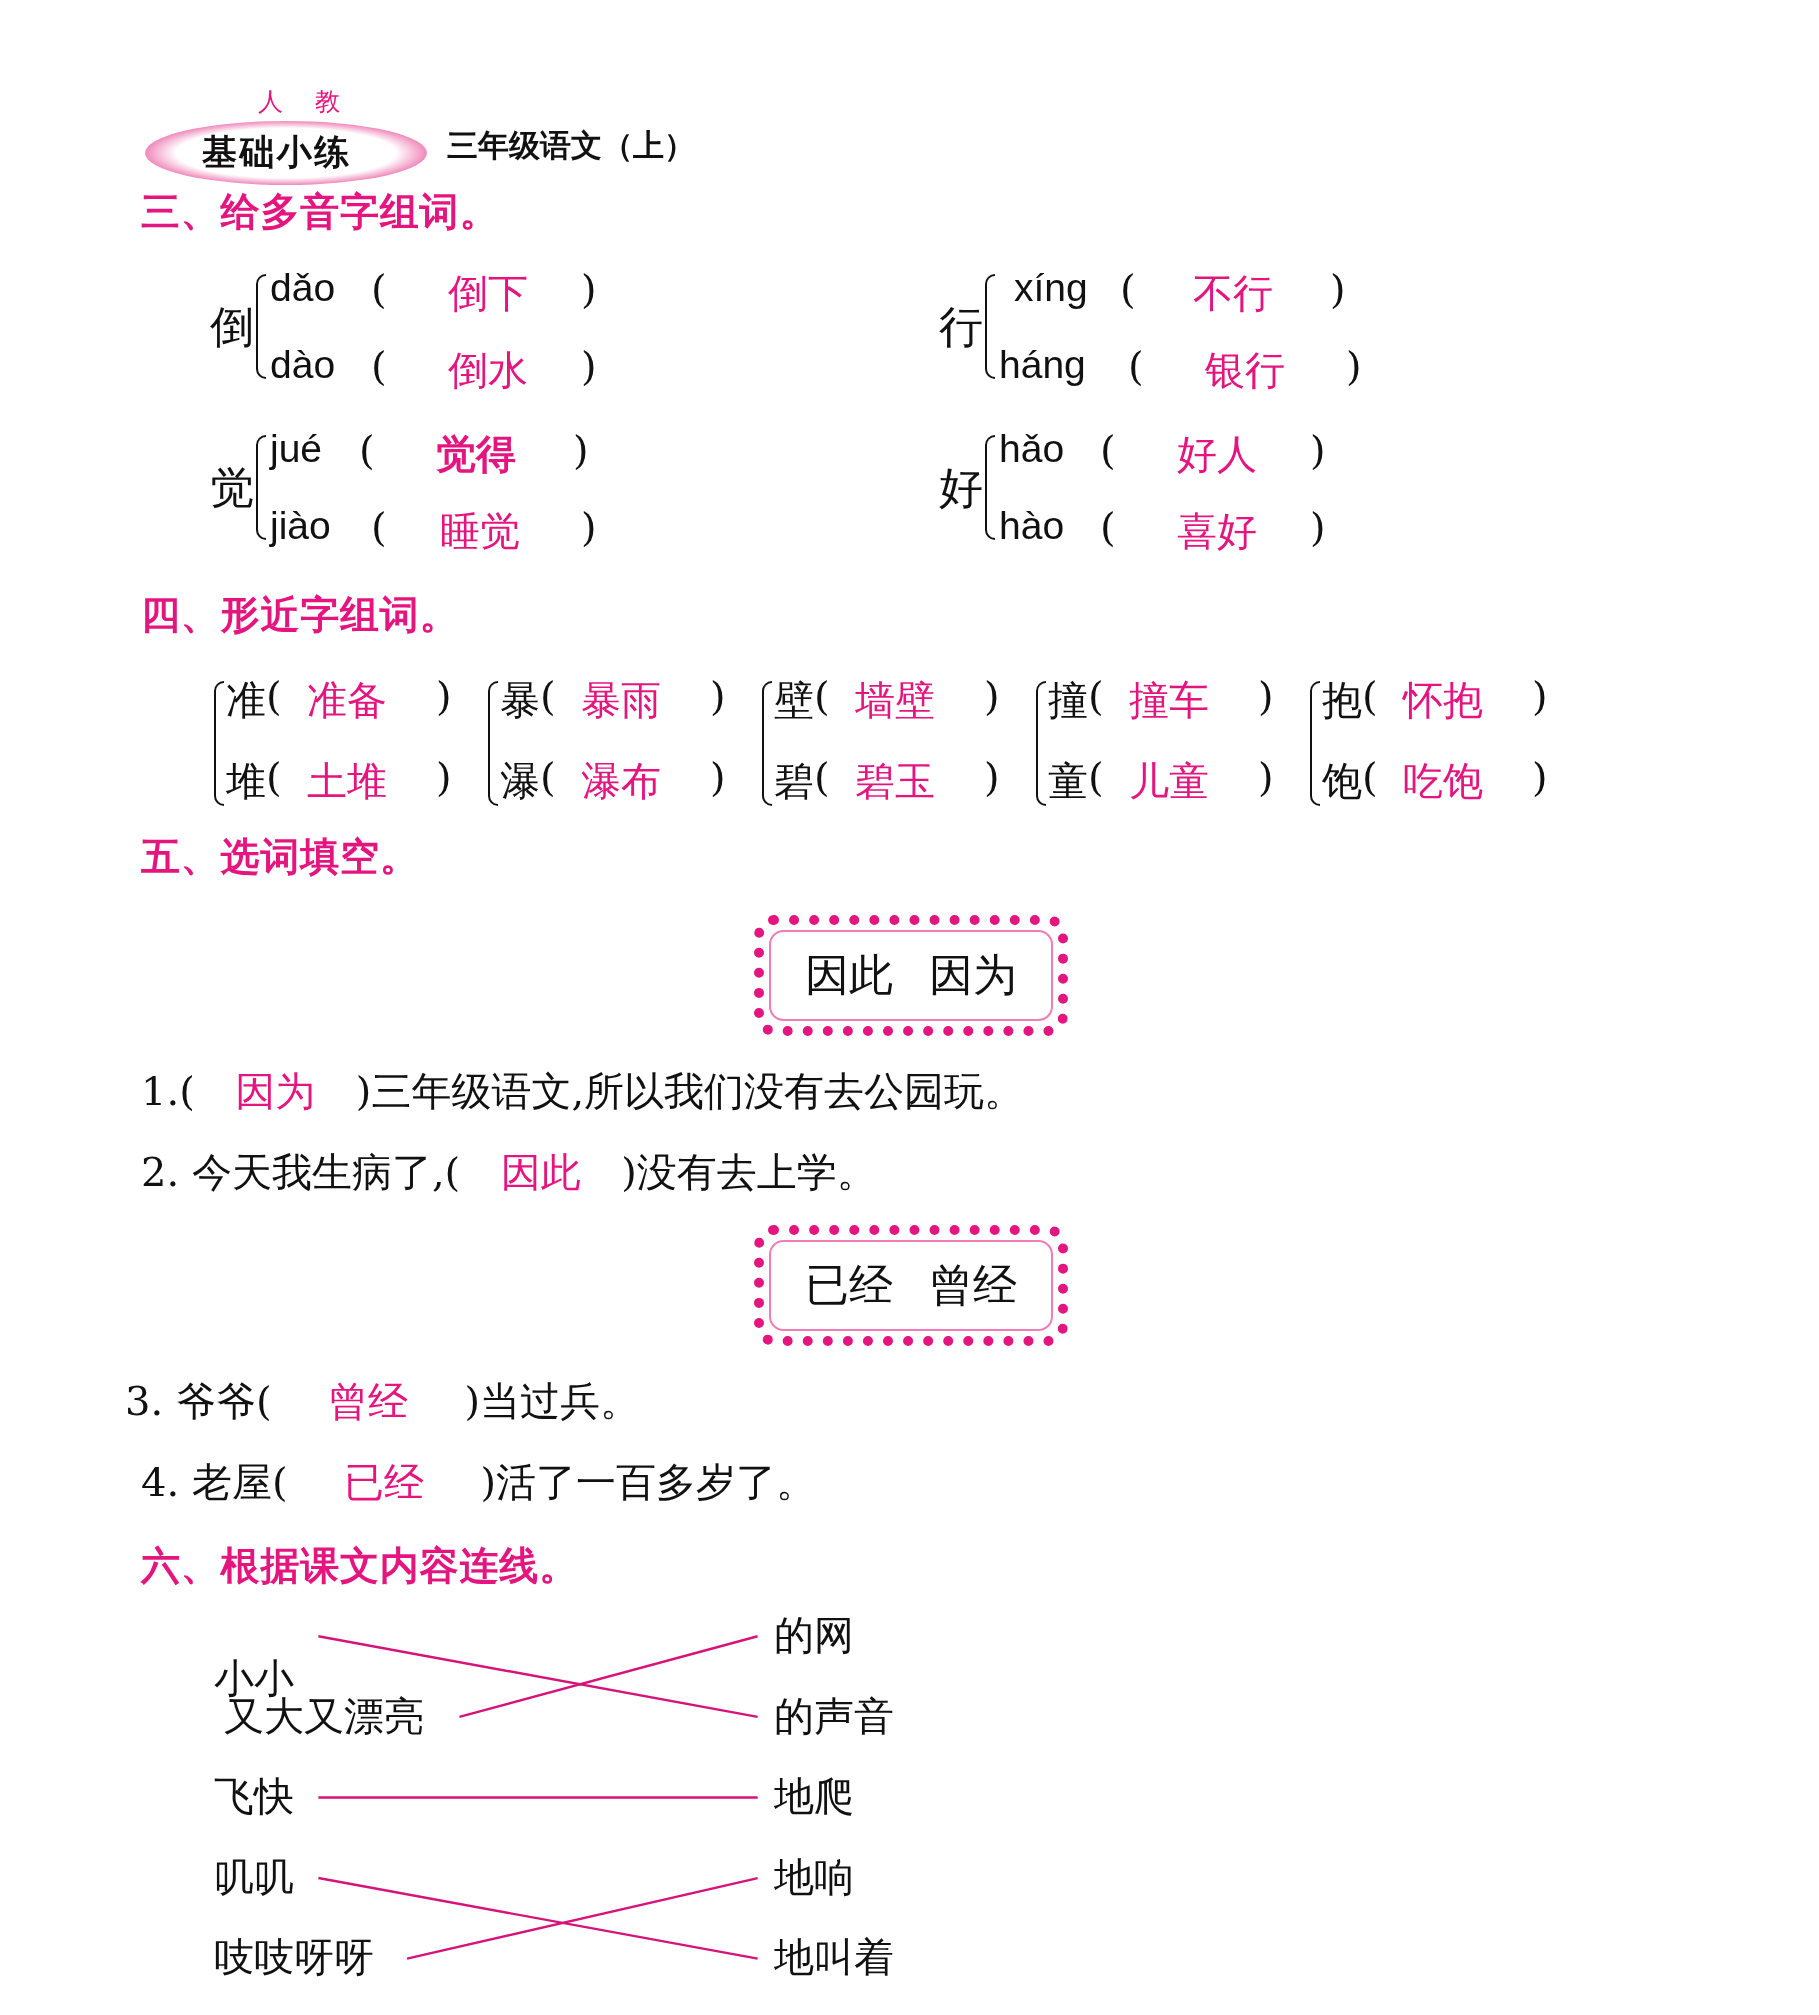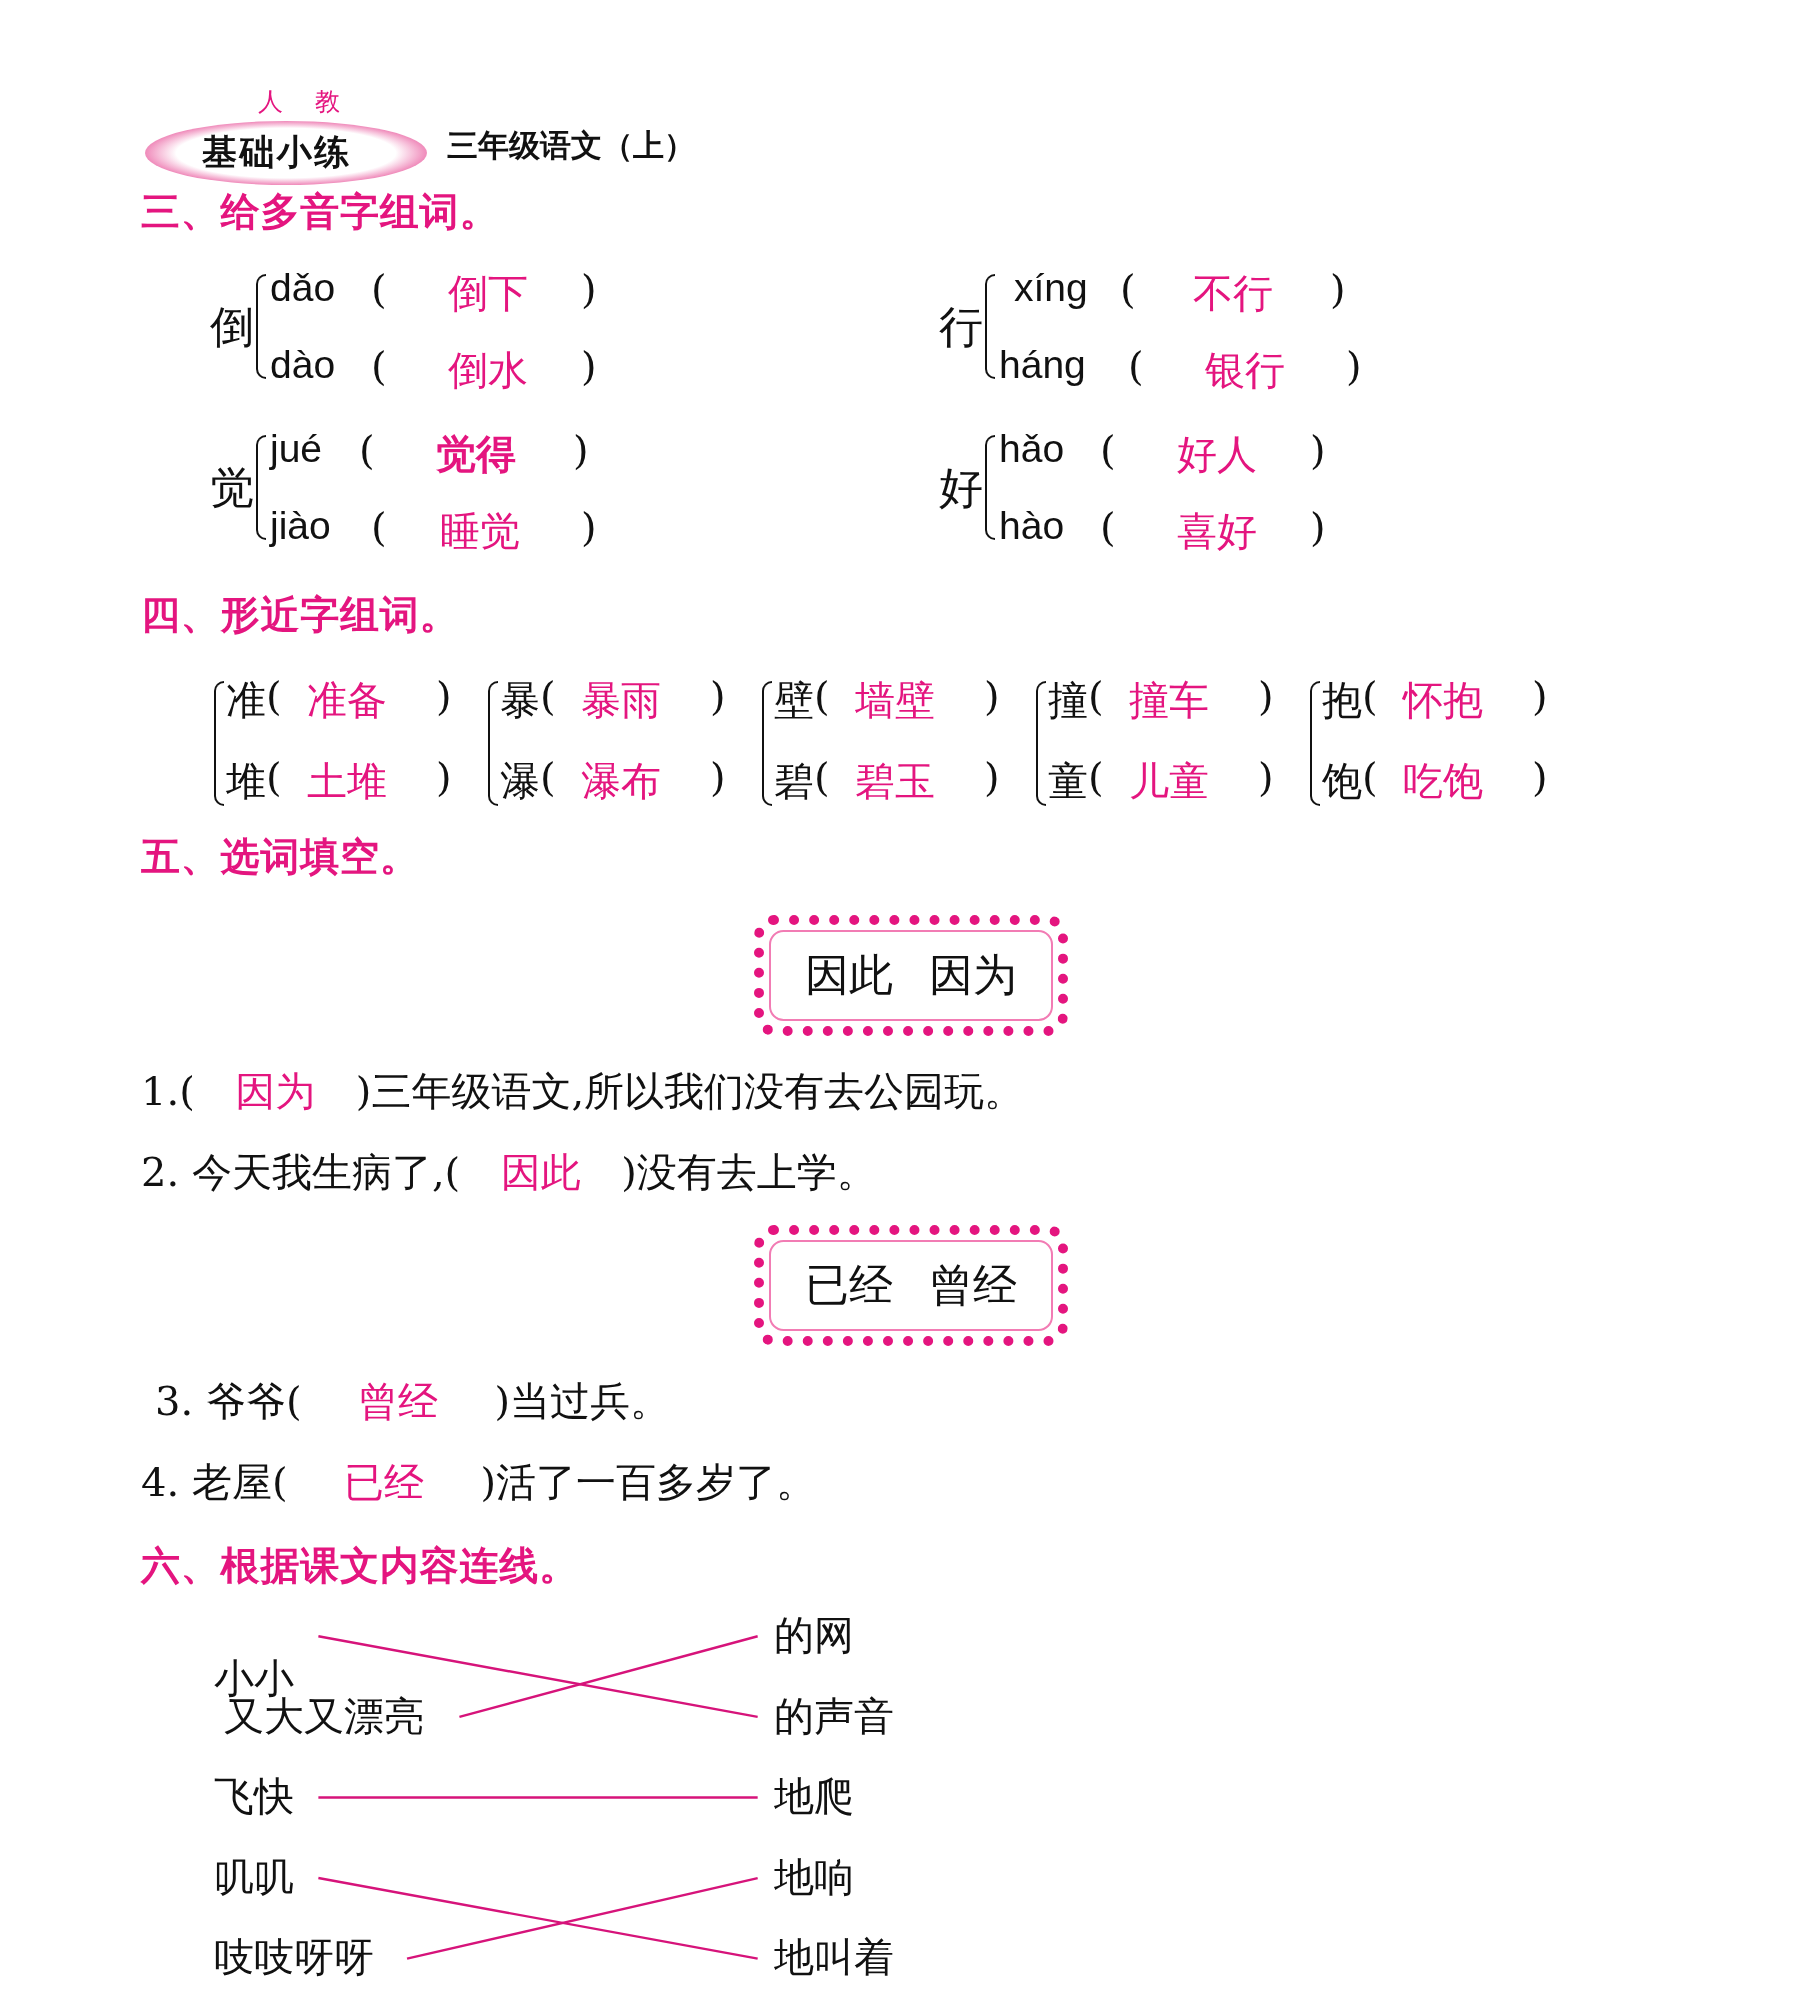--- a/index.html
+++ b/index.html
@@ -177,21 +177,21 @@
 <div class="abs txt" style="left:141px; top:1145px;">
   <span>2. 今天我生病了,(</span><span style="display:inline-block; width:161px; text-align:center;" class="ans">因此</span><span>)没有去上学。</span>
 </div>
 
 <div class="abs wordbox" style="left:754px; top:1225px;">
   <div class="wordbox-inner"></div>
   <span>已经</span>
   <span>曾经</span>
 </div>
 
-<div class="abs txt" style="left:155px; top:1374px;">
+<div class="abs txt" style="left:125px; top:1374px;">
   <span>3. 爷爷(</span><span style="display:inline-block; width:193px; text-align:center;" class="ans">曾经</span><span>)当过兵。</span>
 </div>
 <div class="abs txt" style="left:141px; top:1455px;">
   <span>4. 老屋(</span><span style="display:inline-block; width:193px; text-align:center;" class="ans">已经</span><span>)活了一百多岁了。</span>
 </div>
 
 <div class="abs heading" style="left:141px; top:1539px;">六、根据课文内容连线。</div>
 
 <svg class="abs" style="left:0; top:0;" width="1820" height="2535" viewBox="0 0 4516 6290">
   <line x1="790" y1="4060" x2="1880" y2="4260" stroke="#d6137a" stroke-width="6"></line>

